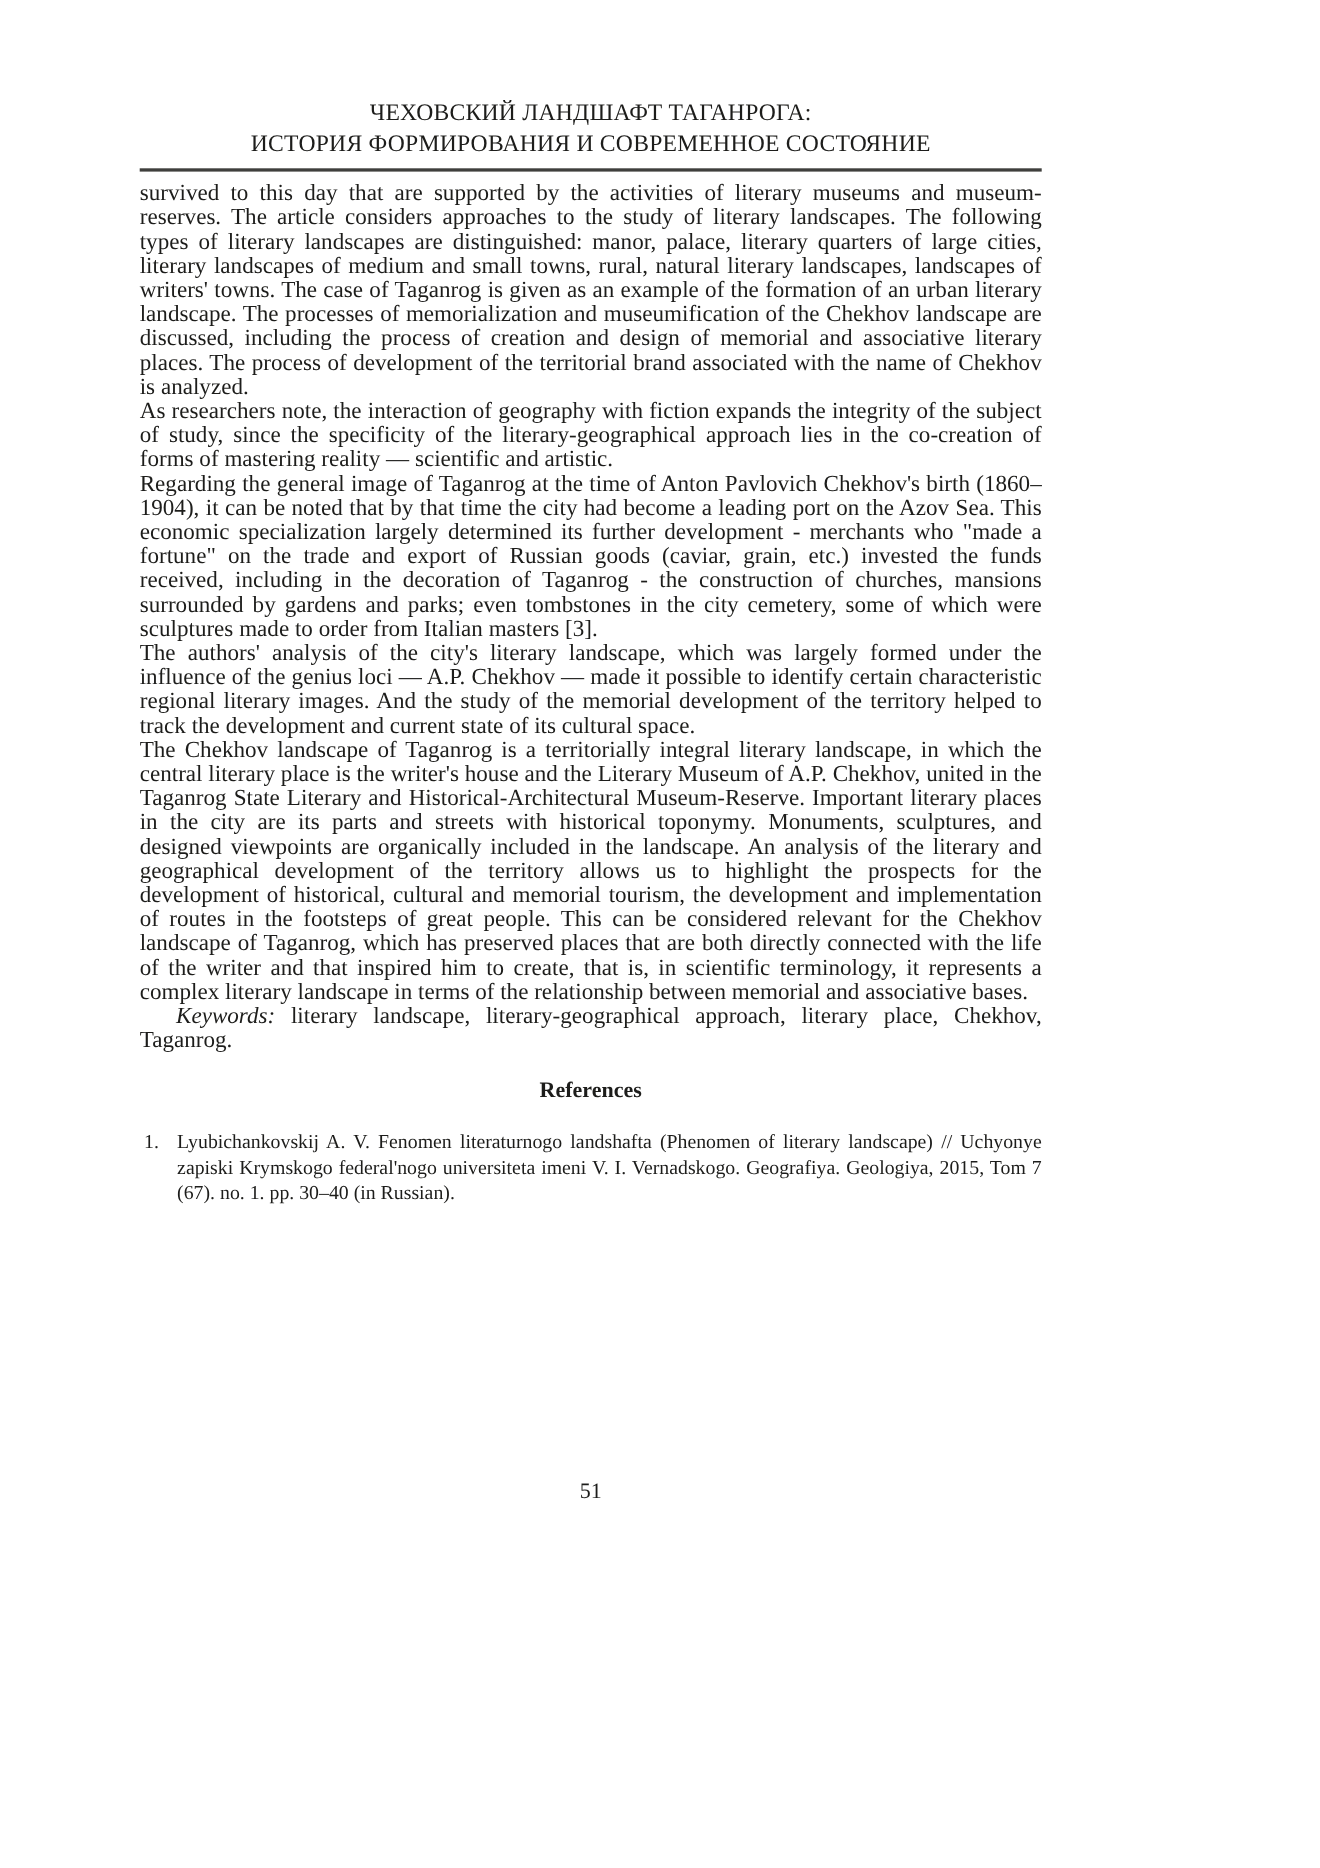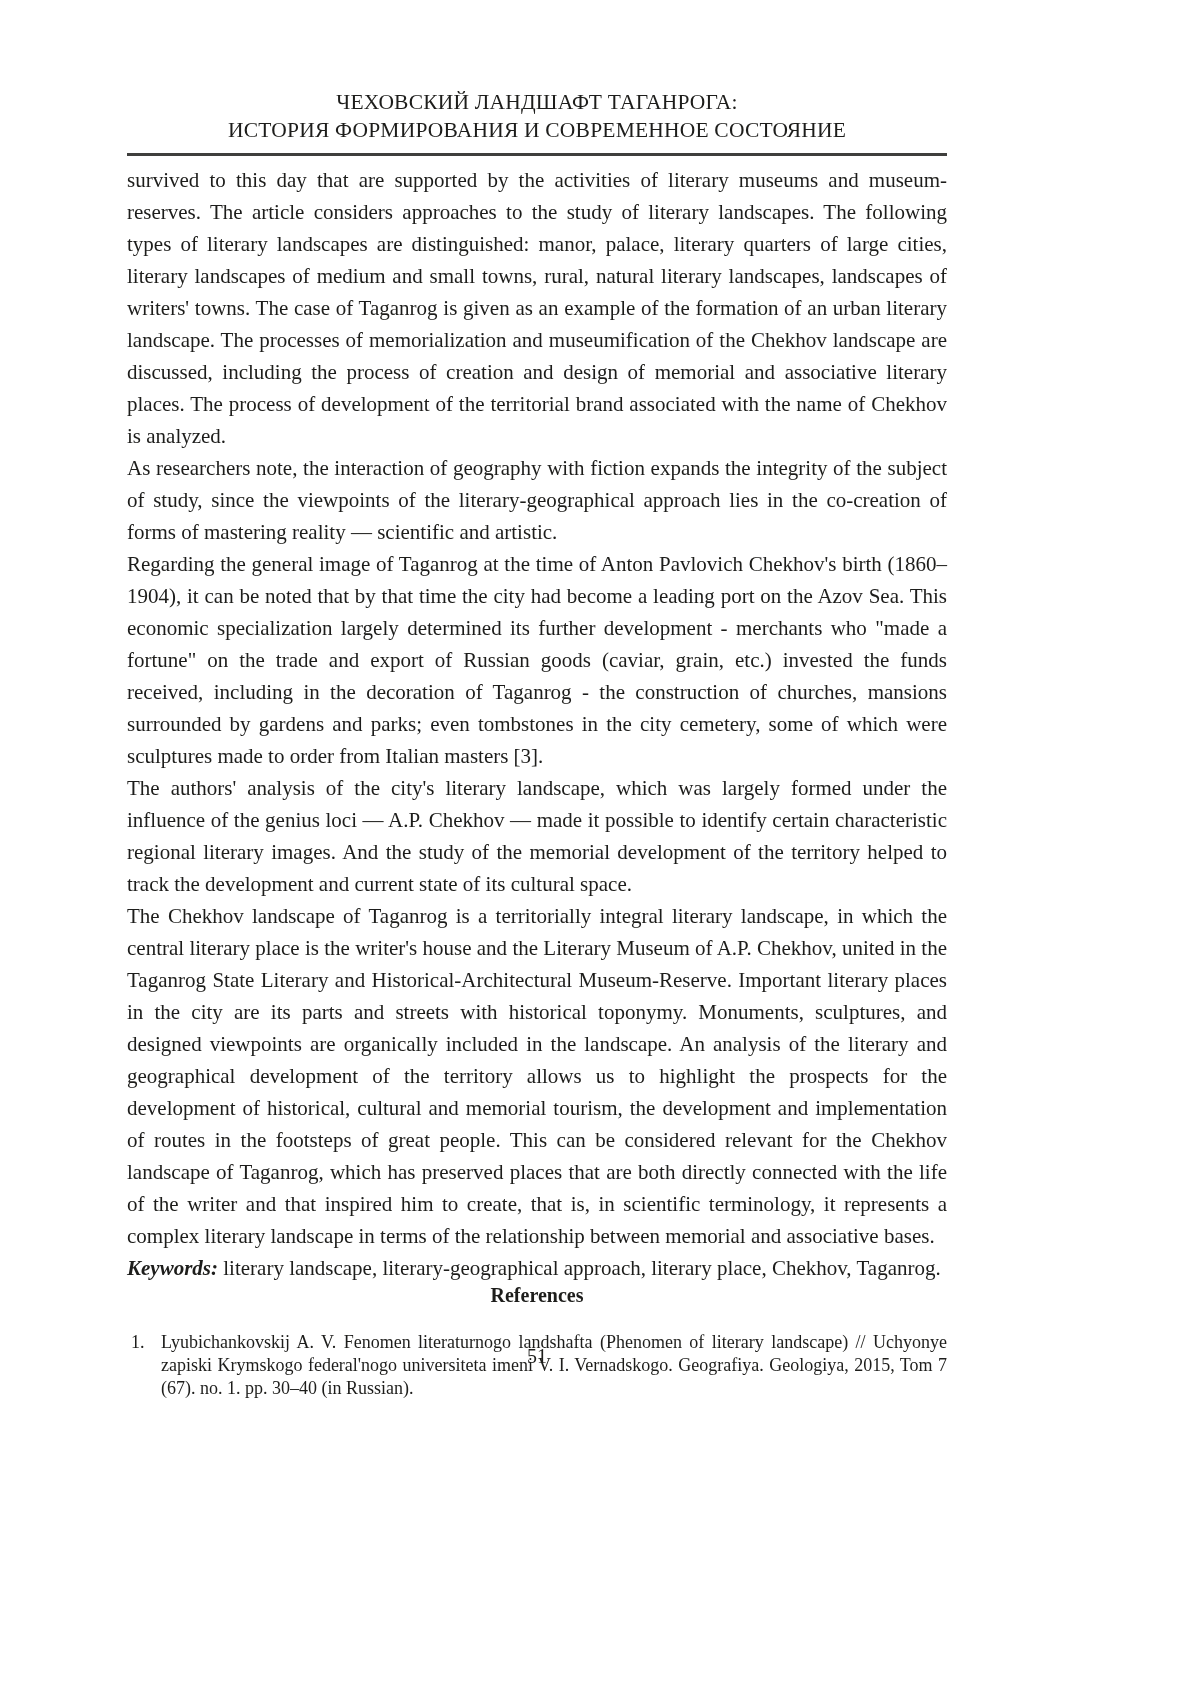--- a/index.html
+++ b/index.html
@@ -28,28 +28,28 @@
   }
   .title-rule {
     border: none;
     border-top: 3px solid #3f3f3d;
     margin: 9px 0 0 0;
     height: 0;
   }
   .abstract {
     margin-top: 8px;
     font-size: 21px;
-    line-height: 32px;
+    line-height: 22px;
     text-align: justify;
     hyphens: none;
   }
   .abstract p { margin: 0; }
   .italic { }
-  .keywords-label { font-weight: bold; font-style: italic; }
-  .references { }
+  .keywords-label { font-weight: normal; font-style: italic; margin-left: 33px; }
+  .references { margin-top: 24px; }
   .ref-heading {
     text-align: center;
     font-size: 20px;
     font-weight: bold;
     margin-bottom: 24px;
   }
   .ref-item {
     display: flex;
     font-size: 18px;
     line-height: 23px;
@@ -79,21 +79,21 @@
     <header>
       <h1 class="doc-title">
         <span>ЧЕХОВСКИЙ ЛАНДШАФТ ТАГАНРОГА:</span><br>
         <span>ИСТОРИЯ ФОРМИРОВАНИЯ И СОВРЕМЕННОЕ СОСТОЯНИЕ</span>
       </h1>
       <hr class="title-rule">
     </header>
 
     <section class="abstract">
       <p>survived to this day that are supported by the activities of literary museums and museum-reserves. The article considers approaches to the study of literary landscapes. The following types of literary landscapes are distinguished: manor, palace, literary quarters of large cities, literary landscapes of medium and small towns, rural, natural literary landscapes, landscapes of writers' towns. The case of Taganrog is given as an example of the formation of an urban literary landscape. The processes of memorialization and museumification of the Chekhov landscape are discussed, including the process of creation and design of memorial and associative literary places. The process of development of the territorial brand associated with the name of Chekhov is analyzed.</p>
-      <p>As researchers note, the interaction of geography with fiction expands the integrity of the subject of study, since the viewpoints of the literary-geographical approach lies in the co-creation of forms of mastering reality — scientific and artistic.</p>
+      <p>As researchers note, the interaction of geography with fiction expands the integrity of the subject of study, since the specificity of the literary-geographical approach lies in the co-creation of forms of mastering reality — scientific and artistic.</p>
       <p>Regarding the general image of Taganrog at the time of Anton Pavlovich Chekhov's birth (1860–1904), it can be noted that by that time the city had become a leading port on the Azov Sea. This economic specialization largely determined its further development - merchants who "made a fortune" on the trade and export of Russian goods (caviar, grain, etc.) invested the funds received, including in the decoration of Taganrog - the construction of churches, mansions surrounded by gardens and parks; even tombstones in the city cemetery, some of which were sculptures made to order from Italian masters [3].</p>
       <p><span>The authors' analysis of the city's literary landscape, which was largely formed under the influence of the </span><span class="italic">genius loci</span><span> — A.P. Chekhov — made it possible to identify certain characteristic regional literary images. And the study of the memorial development of the territory helped to track the development and current state of its cultural space.</span></p>
       <p>The Chekhov landscape of Taganrog is a territorially integral literary landscape, in which the central literary place is the writer's house and the Literary Museum of A.P. Chekhov, united in the Taganrog State Literary and Historical-Architectural Museum-Reserve. Important literary places in the city are its parts and streets with historical toponymy. Monuments, sculptures, and designed viewpoints are organically included in the landscape. An analysis of the literary and geographical development of the territory allows us to highlight the prospects for the development of historical, cultural and memorial tourism, the development and implementation of routes in the footsteps of great people. This can be considered relevant for the Chekhov landscape of Taganrog, which has preserved places that are both directly connected with the life of the writer and that inspired him to create, that is, in scientific terminology, it represents a complex literary landscape in terms of the relationship between memorial and associative bases.</p>
       <p><span class="keywords-label">Keywords:</span><span> literary landscape, literary-geographical approach, literary place, Chekhov, Taganrog.</span></p>
     </section>
 
     <section class="references">
       <h2 class="ref-heading">References</h2>
       <div class="ref-item">
         <span class="ref-num">1.</span>

